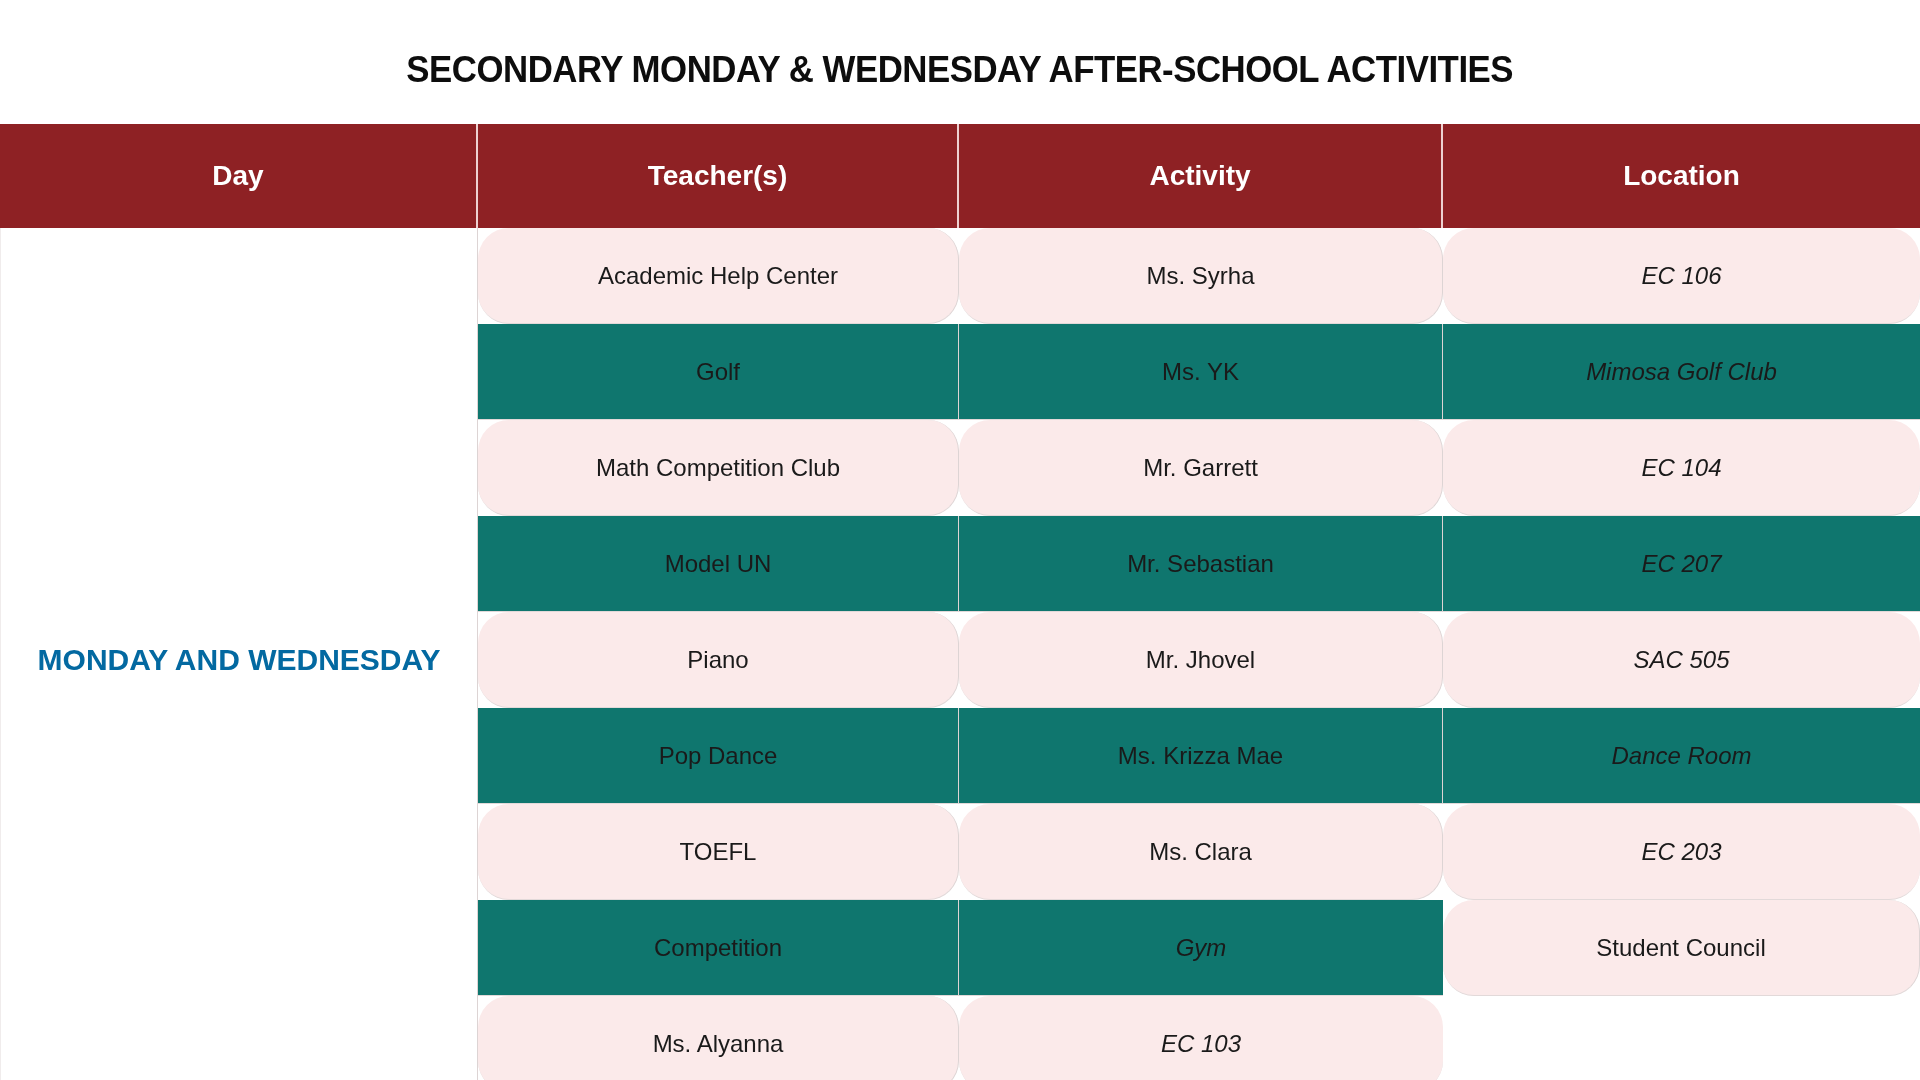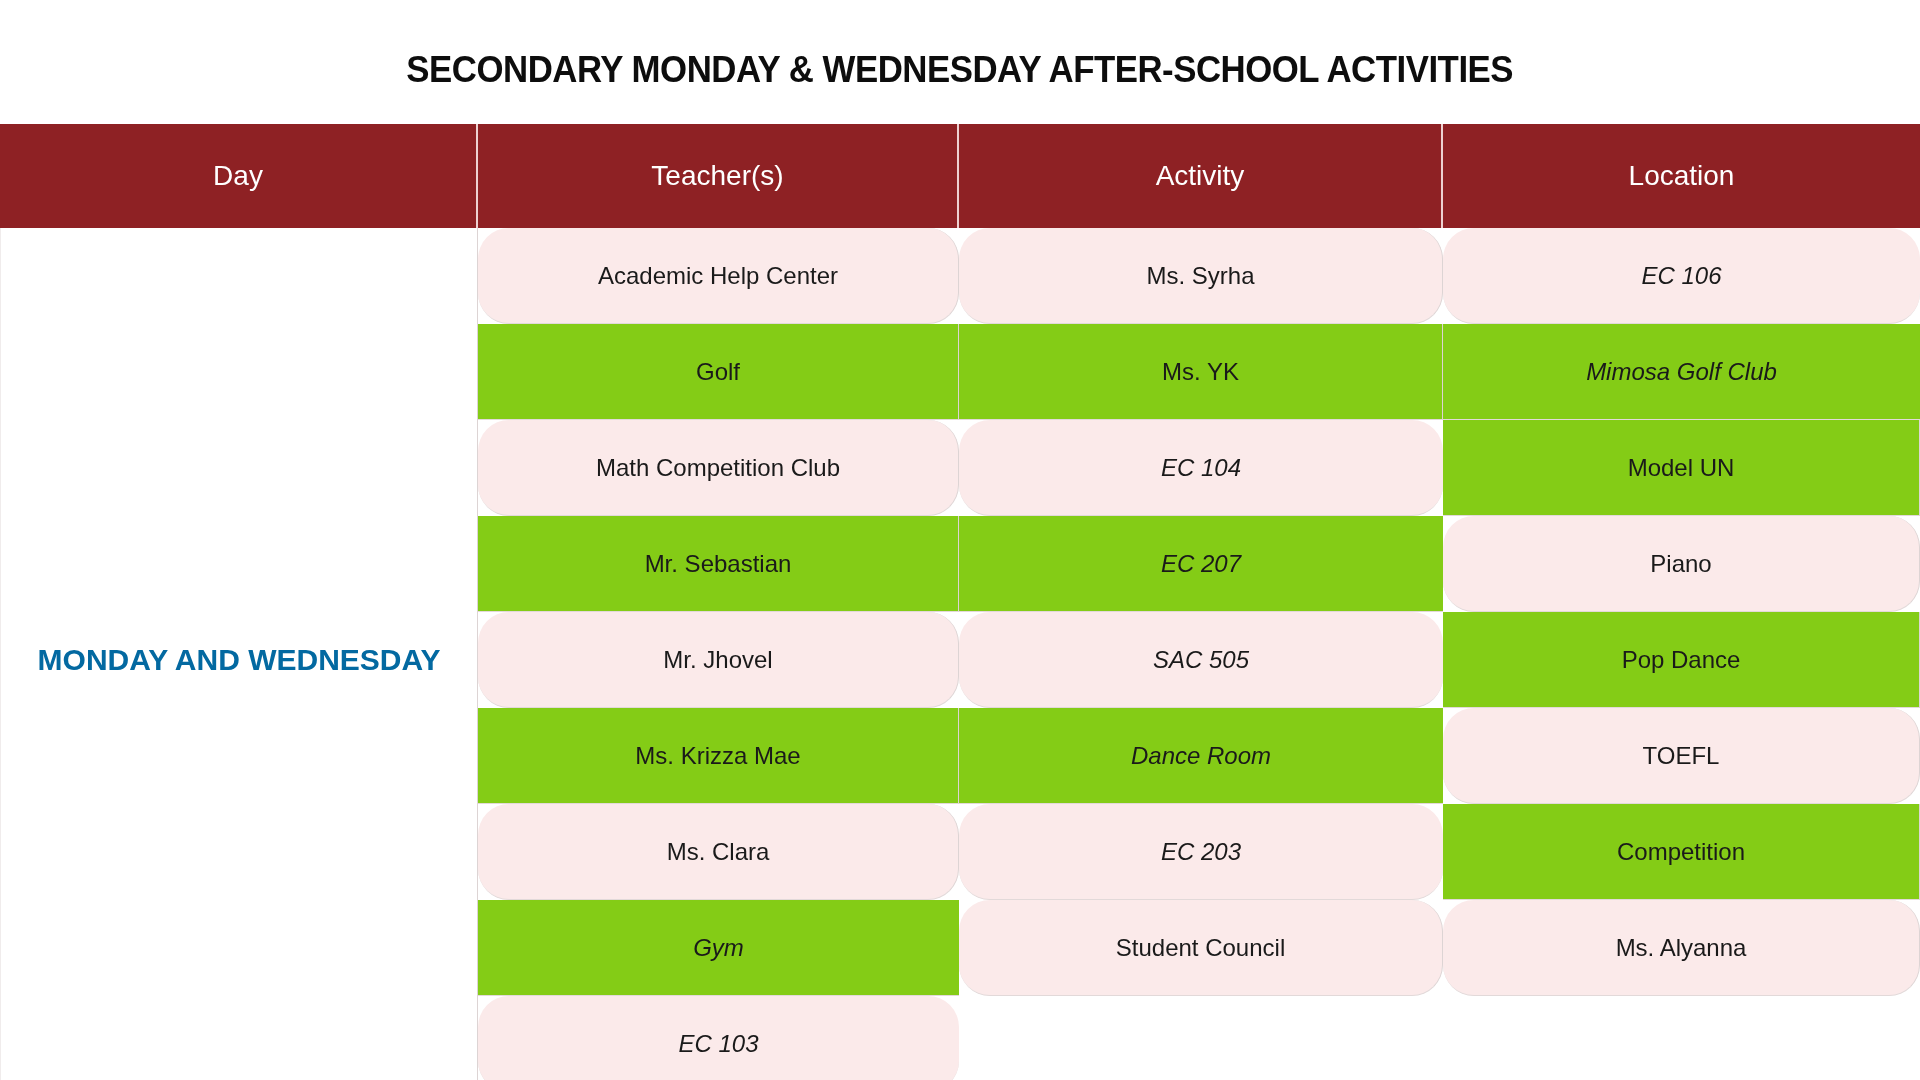--- a/index.html
+++ b/index.html
@@ -38,21 +38,21 @@
     width: 1920px;
   }
 
   .th {
     background: var(--header-bg, #8E2124);
     color: var(--header-text, #ffffff);
     display: flex;
     align-items: center;
     justify-content: center;
     font-size: 28px;
-    font-weight: normal;
+    font-weight: bold;
     border-right: 2px solid rgba(255, 240, 240, 0.85);
   }
   .th:nth-child(4) { border-right: none; }
 
   .day-cell {
     grid-column: 1;
     grid-row: 2 / 11;
     background: #ffffff;
     display: flex;
     align-items: center;
@@ -71,21 +71,21 @@
     align-items: center;
     justify-content: center;
     font-size: 24px;
     color: var(--body-text, #1a1a1a);
     border-right: 1px solid #DDD4D4;
     border-bottom: 1px solid #E2D9D9;
     text-align: center;
   }
   .td.last-col { border-right: none; font-style: italic; }
   .row-pink { background: var(--row-alt-bg, #FBEAEA); border-radius: 31px; }
-  .row-white { background: #84cc16; }
+  .row-white { background: #0f766e; }
 </style>
 </head>
 <body>
 
 <div class="page">
 
   <div class="title-bar">
     <div class="page-title">SECONDARY MONDAY &amp; WEDNESDAY AFTER-SCHOOL ACTIVITIES</div>
   </div>
 
@@ -100,20 +100,21 @@
 
     <div class="td row-pink">Academic Help Center</div>
     <div class="td row-pink">Ms. Syrha</div>
     <div class="td row-pink last-col">EC 106</div>
 
     <div class="td row-white">Golf</div>
     <div class="td row-white">Ms. YK</div>
     <div class="td row-white last-col">Mimosa Golf Club</div>
 
     <div class="td row-pink">Math Competition Club</div>
+    <div class="td row-pink">Mr. Garrett</div>
     <div class="td row-pink last-col">EC 104</div>
 
     <div class="td row-white">Model UN</div>
     <div class="td row-white">Mr. Sebastian</div>
     <div class="td row-white last-col">EC 207</div>
 
     <div class="td row-pink">Piano</div>
     <div class="td row-pink">Mr. Jhovel</div>
     <div class="td row-pink last-col">SAC 505</div>
 

